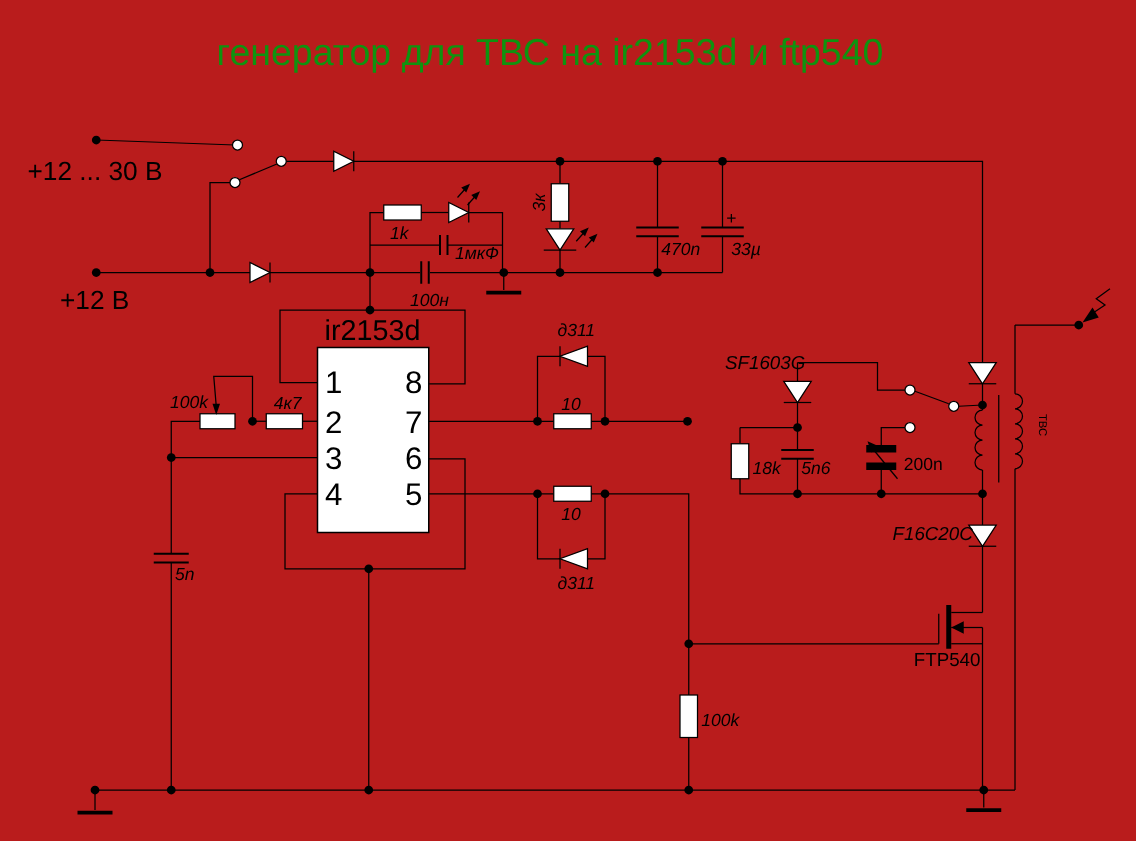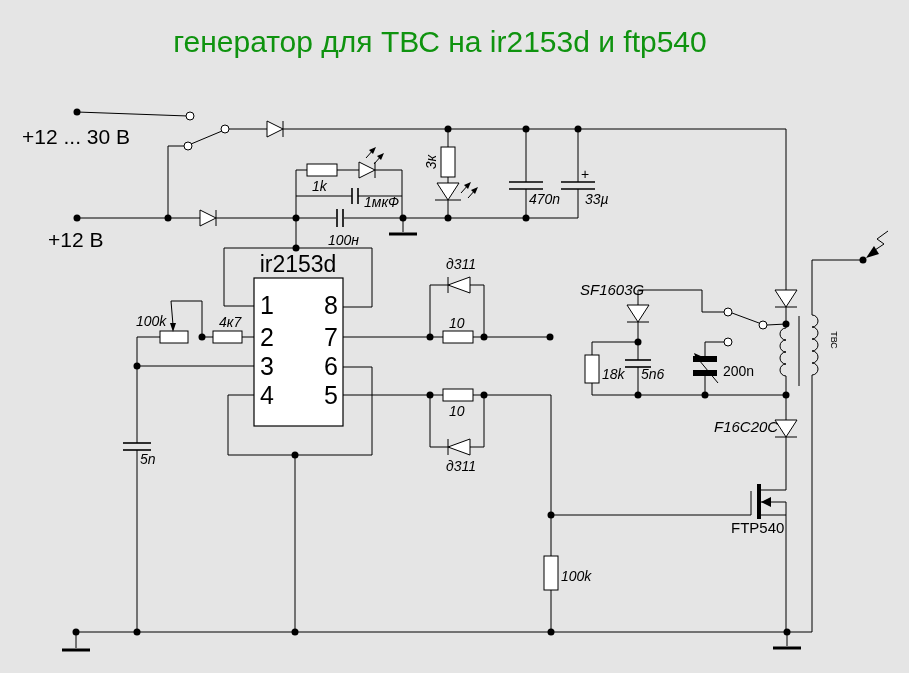--- a/index.html
+++ b/index.html
@@ -1,16 +1,16 @@
 <!DOCTYPE html>
 <html><head>
 <meta charset="utf-8">
 <style>
   html,body{margin:0;padding:0;background:#fff;}
-  .page{position:relative;width:909px;height:673px;background:#e5e5e5;overflow:hidden;}
+  .page{position:relative;width:909px;height:673px;background:#b91c1c;overflow:hidden;}
   svg{display:block;font-family:"Liberation Sans",sans-serif;}
   .w{stroke:#000;stroke-width:1;fill:none;}
   .thick{stroke:#000;stroke-width:3;fill:none;}
   .plate{stroke:#000;stroke-width:1.6;fill:none;}
   .dot{fill:#000;stroke:none;}
   .oc{fill:#fff;stroke:#000;stroke-width:1;}
   .comp{fill:#fff;stroke:#000;stroke-width:1;}
   .dio{fill:#fff;stroke:#000;stroke-width:1;}
   .blk{fill:#000;stroke:none;}
   .lbl{font-size:14px;fill:#000;font-style:italic;}

